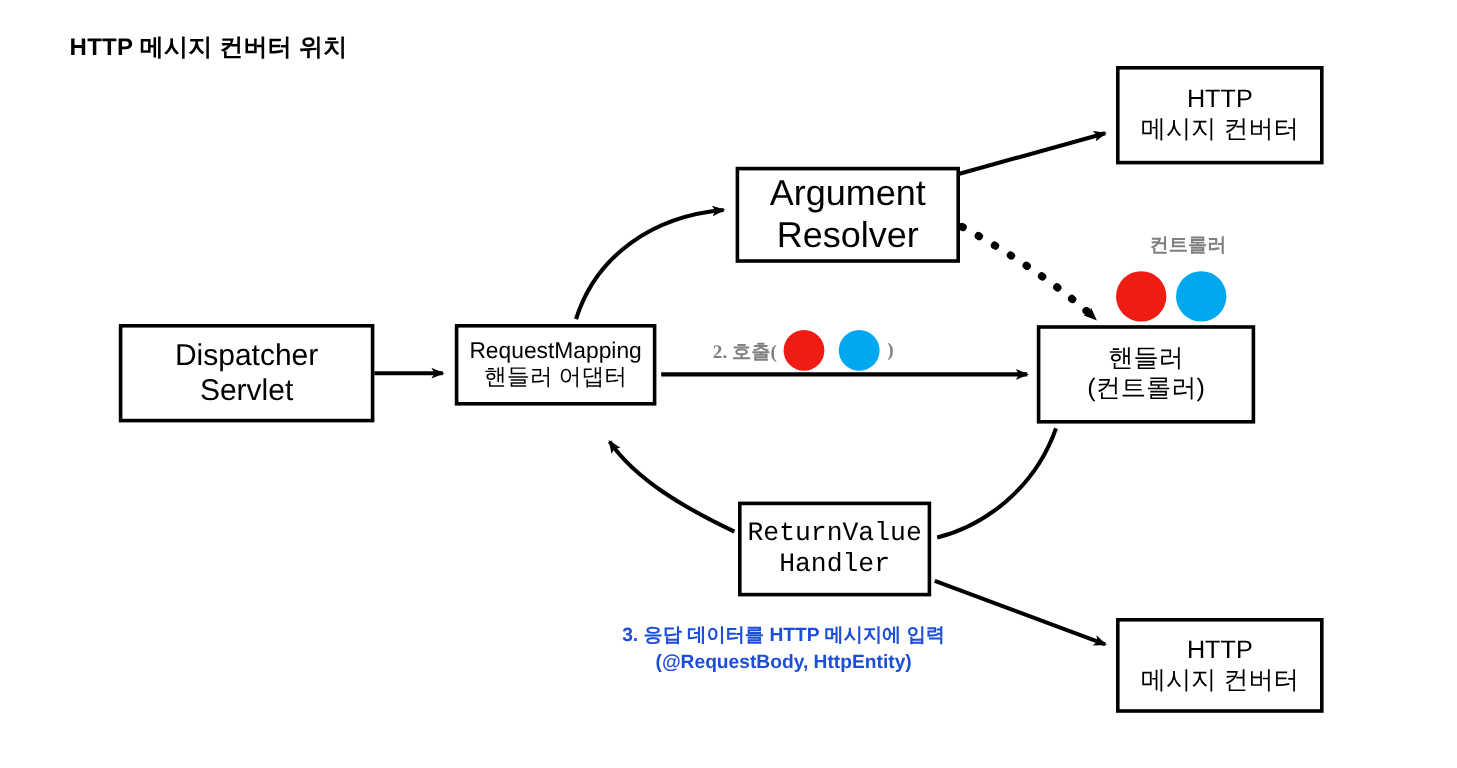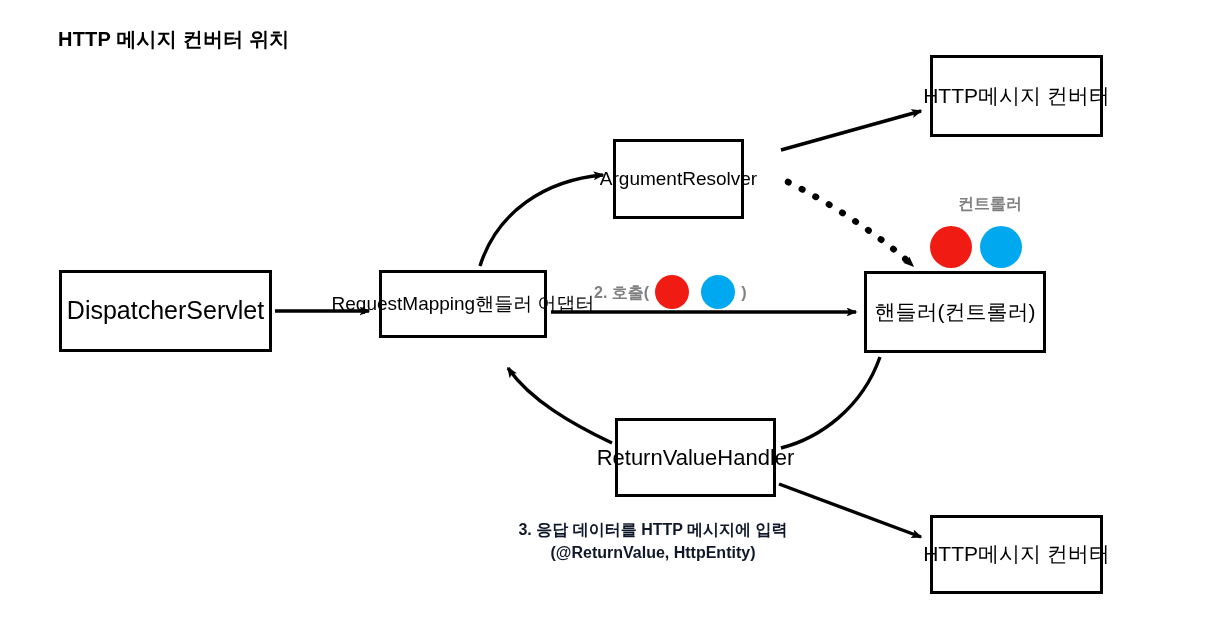--- a/index.html
+++ b/index.html
@@ -30,32 +30,32 @@
     top: 0;
     width: 1214px;
     height: 640px;
   }
   .node-box {
     position: absolute;
     box-sizing: border-box;
     border: 3px solid #000000;
     background: #ffffff;
     display: flex;
-    flex-direction: row;
+    flex-direction: column;
     align-items: center;
     justify-content: center;
     line-height: 1.18;
     color: #000000;
     text-align: right;
   }
   .node-line { display: block; white-space: nowrap; }
   
   #node-dispatcher-servlet { left: 59px;  top: 270px; width: 213px; height: 82px;  font-size: 25px; }
   #node-request-mapping    { left: 379px; top: 270px; width: 168px; height: 68px;  font-size: 19px; }
-  #node-argument-resolver  { left: 613px; top: 139px; width: 131px; height: 80px;  font-size: 19px; }
+  #node-argument-resolver  { left: 613px; top: 139px; width: 187px; height: 80px;  font-size: 30px; }
   #node-handler            { left: 864px; top: 271px; width: 182px; height: 82px;  font-size: 21px; }
   #node-returnvalue-handler{ left: 615px; top: 418px; width: 161px; height: 79px;  font-size: 22px; }
   #node-http-converter-top { left: 930px; top: 55px;  width: 173px; height: 82px;  font-size: 21px; }
   #node-http-converter-bot { left: 930px; top: 515px; width: 173px; height: 79px;  font-size: 21px; }
 
   .annotation {
     position: absolute;
     color: #808080;
     font-weight: bold;
     text-align: center;
@@ -129,66 +129,66 @@
 
   <line x1="551" y1="312" x2="856" y2="312" stroke="#000000" stroke-width="3.4" marker-end="url(#arrowhead)"></line>
 
   <path d="M880,357 C862,408 820,438 781,448" fill="none" stroke="#000000" stroke-width="3.4"></path>
 
   <path d="M612,443 C572,424 530,400 508,368" fill="none" stroke="#000000" stroke-width="3.4" marker-end="url(#arrowhead)"></path>
 
   <line x1="779" y1="484" x2="921" y2="537" stroke="#000000" stroke-width="3.4" marker-end="url(#arrowhead)"></line>
 </svg>
 
-<div class="node-box" id="node-dispatcher-servlet" style="border-color: rgb(0, 0, 0);">
+<div class="node-box" id="node-dispatcher-servlet" style="border-color: rgb(0, 0, 0); margin-left: 40px;">
   <span class="node-line">Dispatcher</span>
   <span class="node-line">Servlet</span>
 </div>
 
 <div class="node-box" id="node-request-mapping" style="border-color: rgb(0, 0, 0);">
   <span class="node-line">RequestMapping</span>
   <span class="node-line">핸들러 어댑터</span>
 </div>
 
 <div class="node-box" id="node-argument-resolver" style="border-color: rgb(0, 0, 0);">
   <span class="node-line">Argument</span>
   <span class="node-line">Resolver</span>
 </div>
 
 <div class="node-box" id="node-handler" style="border-color: rgb(0, 0, 0);">
   <span class="node-line">핸들러</span>
   <span class="node-line">(컨트롤러)</span>
 </div>
 
-<div class="node-box" id="node-returnvalue-handler" style="border-color: rgb(0, 0, 0);">
+<div class="node-box" id="node-returnvalue-handler" style="border-color: rgb(0, 0, 0); font-family: Liberation Mono, monospace;">
   <span class="node-line">ReturnValue</span>
   <span class="node-line">Handler</span>
 </div>
 
 <div class="node-box" id="node-http-converter-top" style="border-color: rgb(0, 0, 0);">
   <span class="node-line">HTTP</span>
   <span class="node-line">메시지 컨버터</span>
 </div>
 
 <div class="node-box" id="node-http-converter-bot" style="border-color: rgb(0, 0, 0);">
   <span class="node-line">HTTP</span>
   <span class="node-line">메시지 컨버터</span>
 </div>
 
 <div class="annotation" id="annotation-request" style="color: rgb(128, 128, 128);">
 </div>
 
-<div class="annotation" id="annotation-response" style="color: #0f172a;">
+<div class="annotation" id="annotation-response" style="color: #1d4ed8;">
   <span class="annotation-line">3. 응답 데이터를 HTTP 메시지에 입력</span>
-  <span class="annotation-line">(@ReturnValue, HttpEntity)</span>
+  <span class="annotation-line">(@RequestBody, HttpEntity)</span>
 </div>
 
 <div id="annotation-parameter" style="color: rgb(128, 128, 128);">컨트롤러</div>
 
 <div class="dot" id="param-dot-red" style="background: rgb(240, 28, 20);"></div>
 <div class="dot" id="param-dot-blue" style="background: rgb(0, 168, 240);"></div>
 
-<div id="annotation-invoke" style="color: rgb(128, 128, 128);">
+<div id="annotation-invoke" style="color: rgb(128, 128, 128); font-family: Liberation Serif, serif;">
   <span class="paren">2. 호출(</span>
   <span class="call-dot" id="invoke-dot-red" style="background: rgb(240, 28, 20);"></span>
   <span class="call-dot" id="invoke-dot-blue" style="background: rgb(0, 168, 240);"></span>
   <span class="paren">)</span>
 </div>
 
 </body></html>

